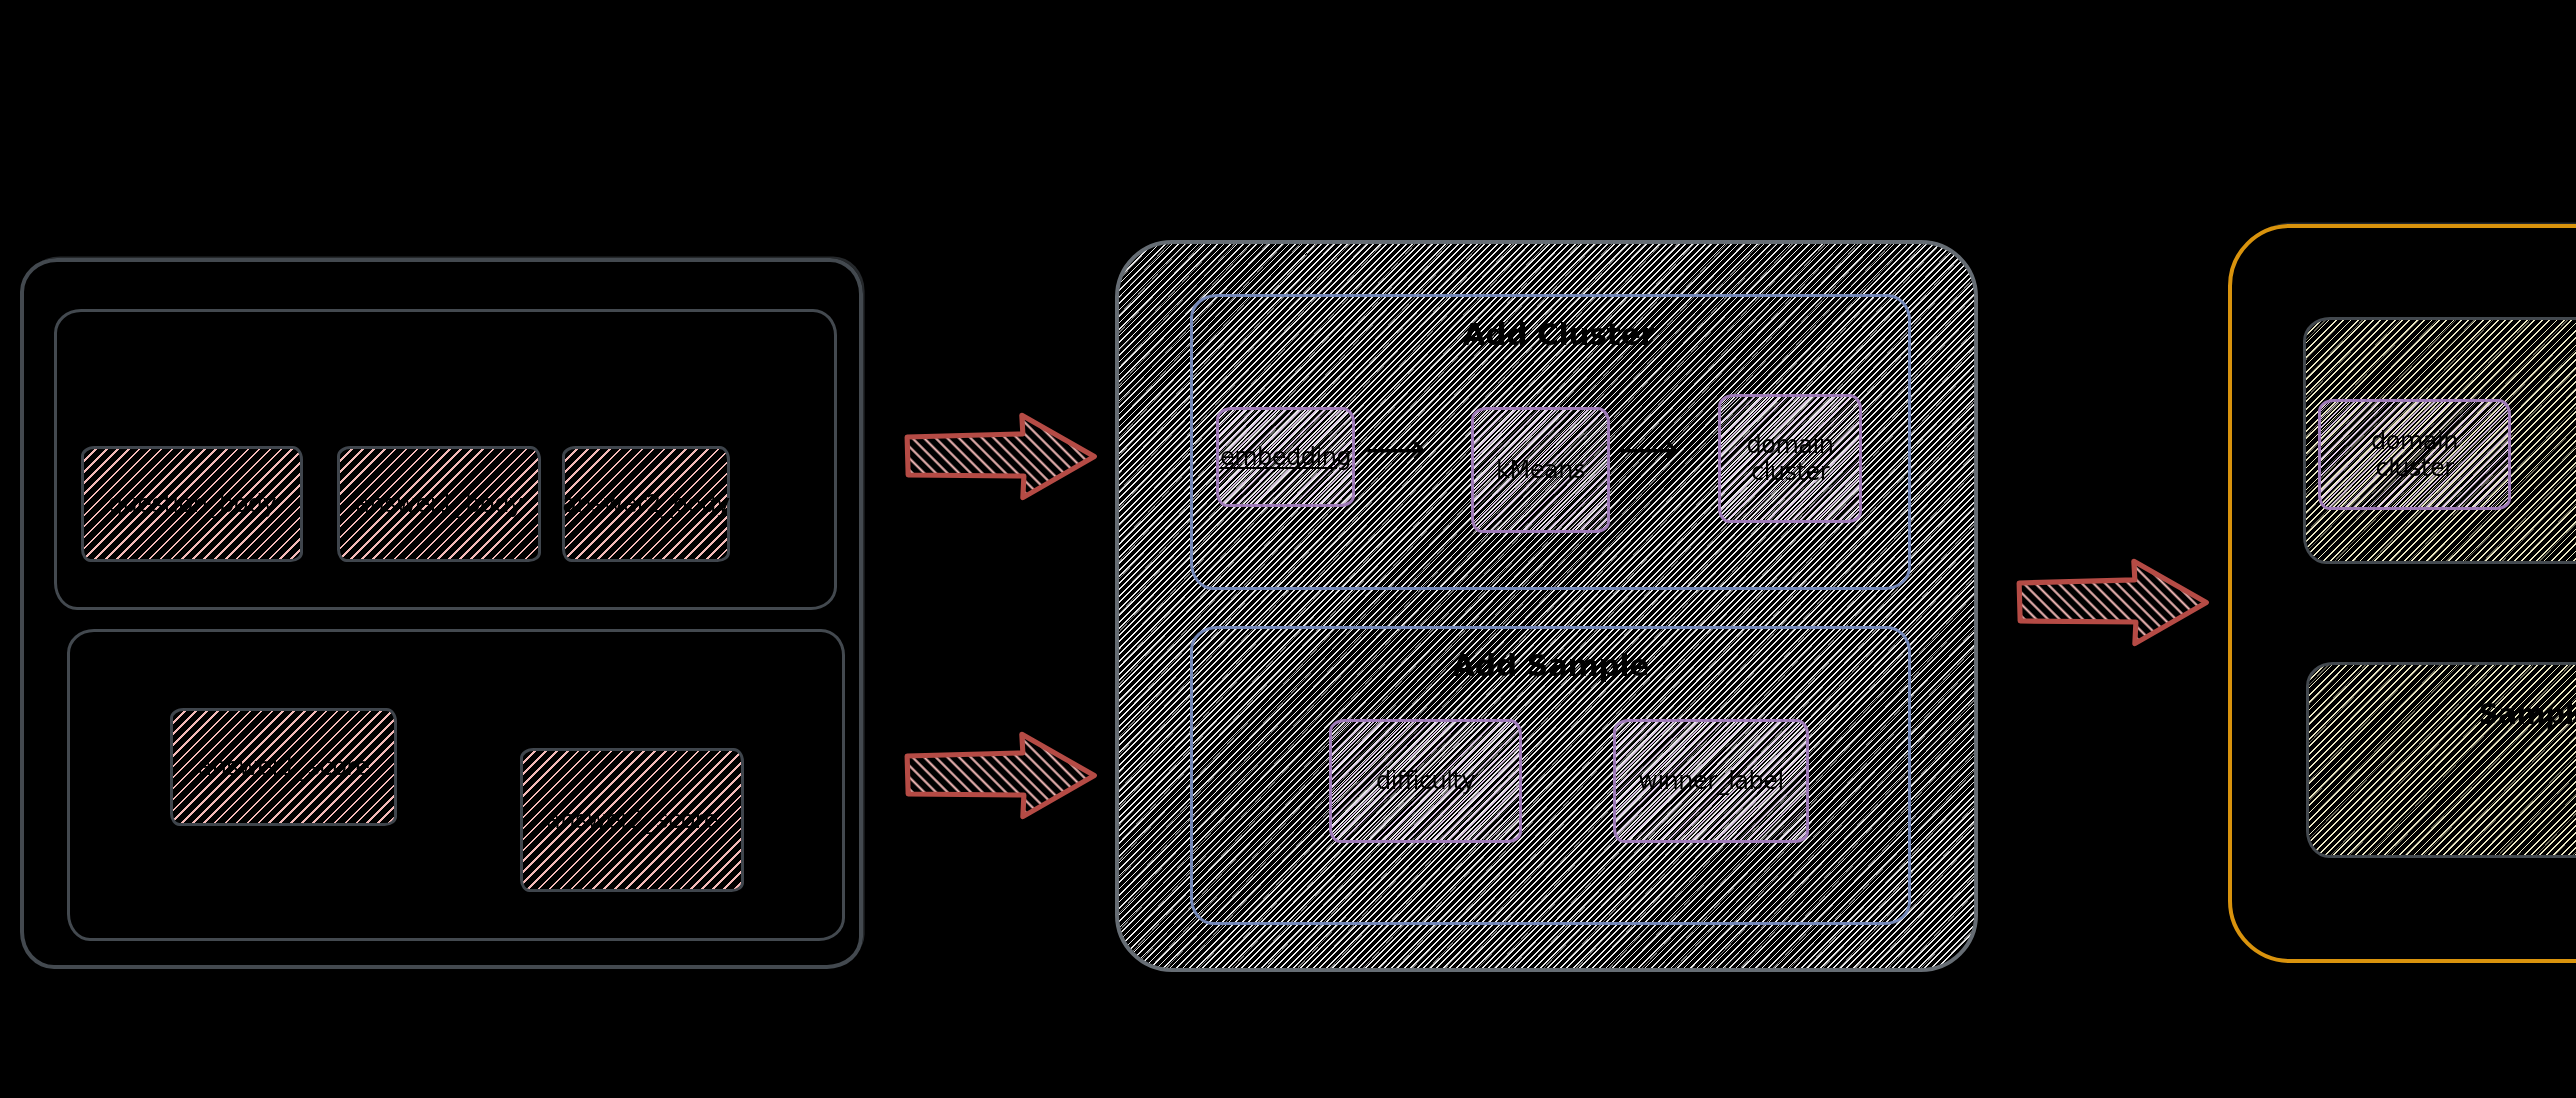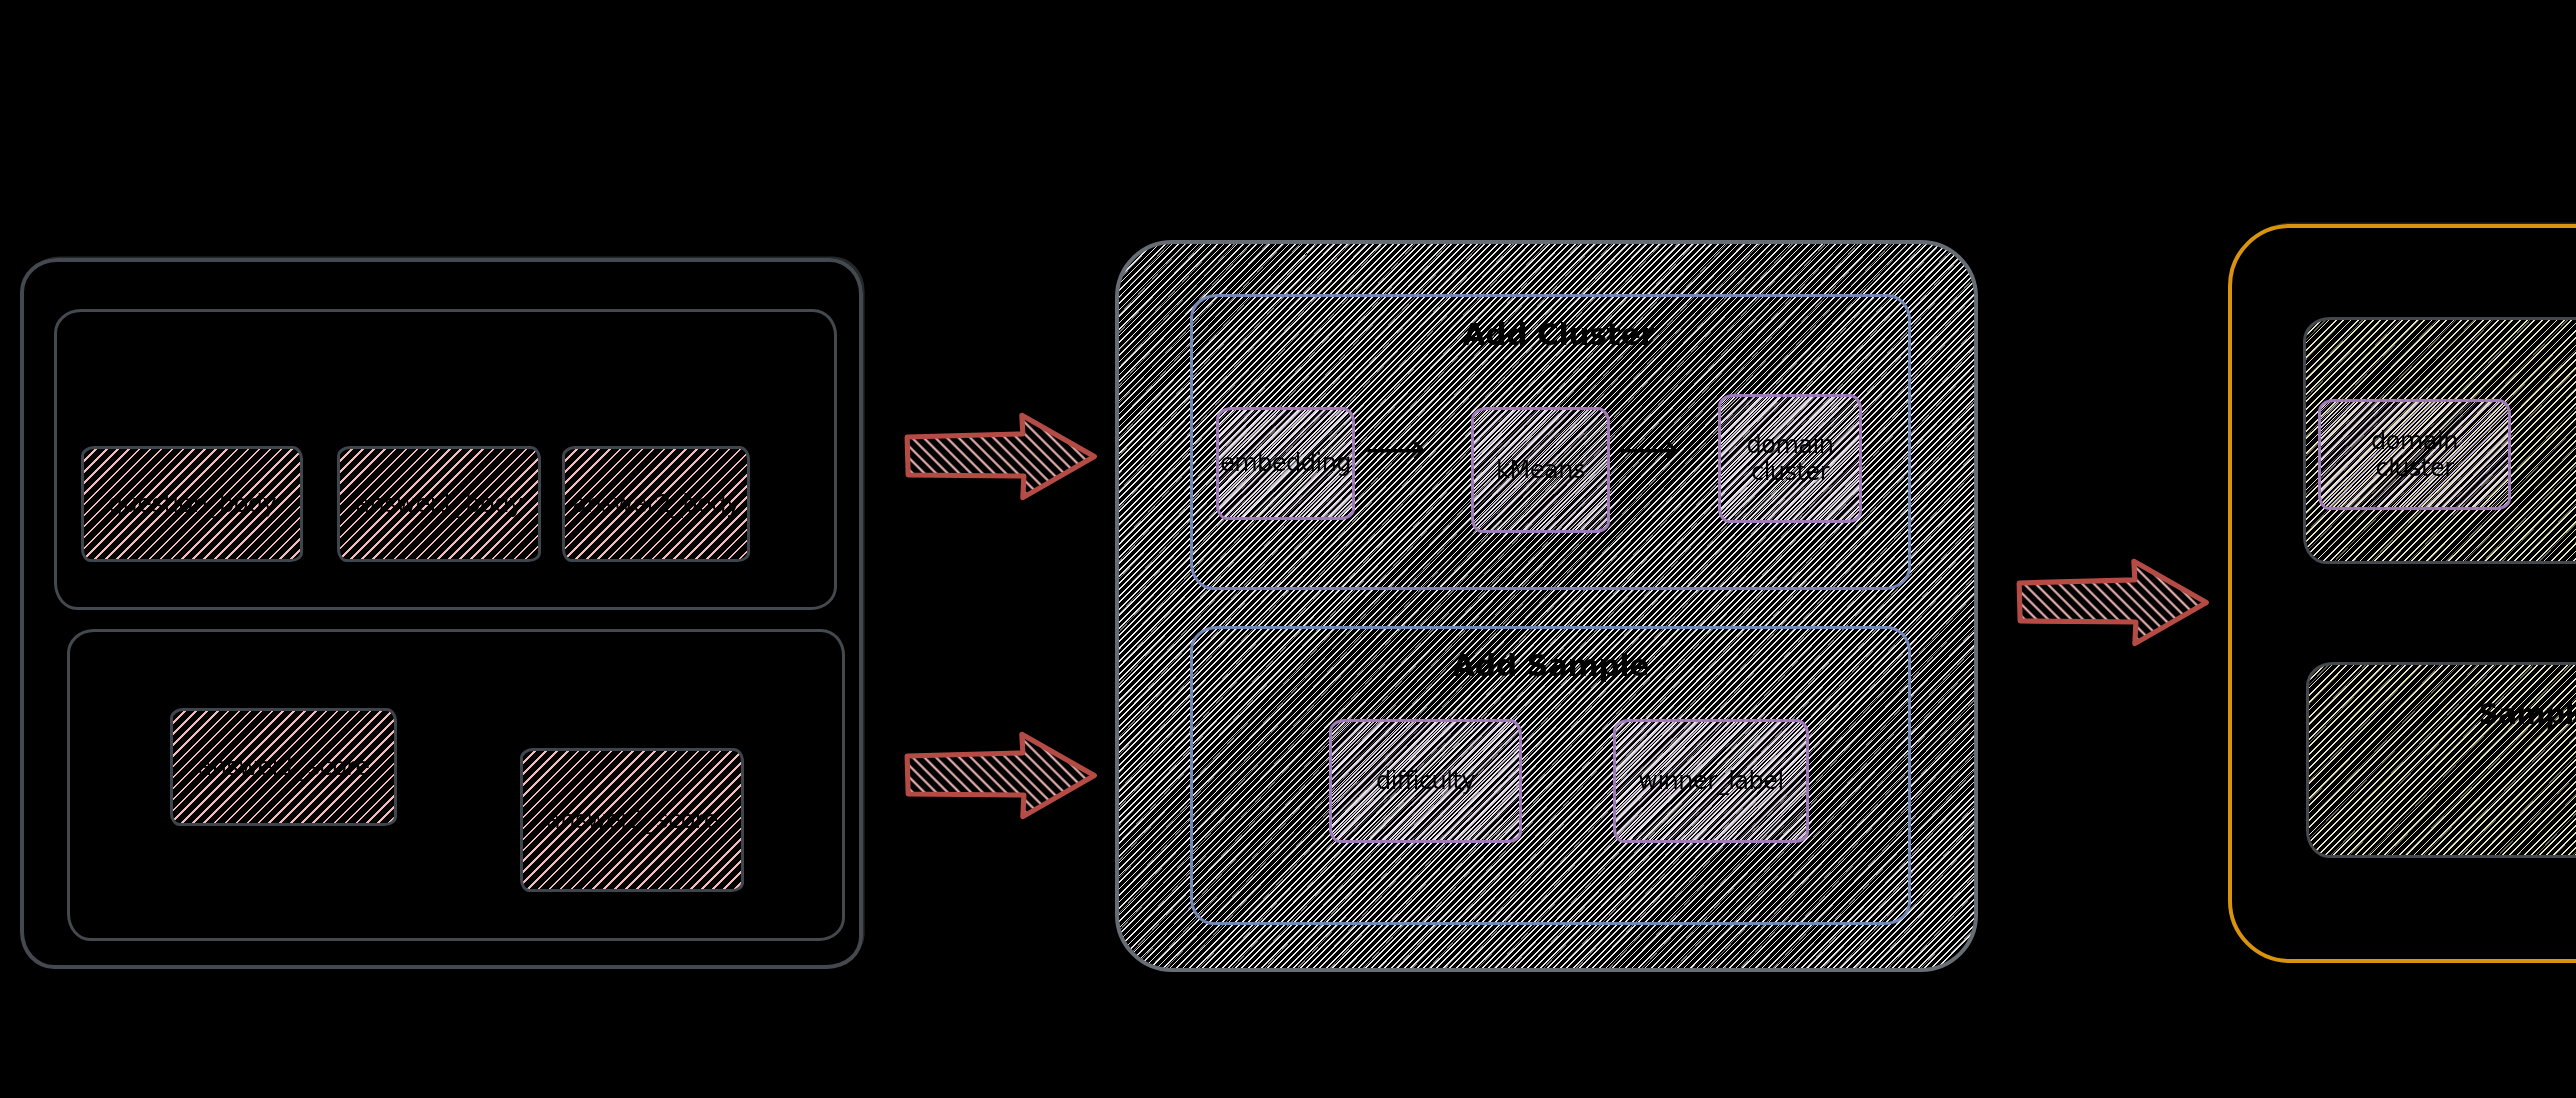--- a/index.html
+++ b/index.html
@@ -52,21 +52,21 @@
   <div class="abs panel dbl" style="left:19.6px;top:258px;width:843px;height:711px;"></div>
 
   <div class="abs sub" style="left:54px;top:309px;width:783px;height:301px;"></div>
 
   <div class="abs field hatch-pink" style="left:81px;top:422px;width:222px;height:116px;">
     <span class="lbl">question_body</span>
   </div>
   <div class="abs field hatch-pink" style="left:337px;top:422px;width:204px;height:116px;">
     <span class="lbl">answer1_body</span>
   </div>
-  <div class="abs field hatch-pink" style="left:562px;top:422px;width:188px;height:116px;">
+  <div class="abs field hatch-pink" style="left:562px;top:422px;width:168px;height:116px;">
     <span class="lbl">answer2_body</span>
   </div>
 
   <div class="abs sub" style="left:67px;top:629px;width:778px;height:312px;"></div>
 
   <div class="abs field hatch-pink" style="left:170px;top:684px;width:227px;height:118px;">
     <span class="lbl">answer1_score</span>
   </div>
   <div class="abs field hatch-pink" style="left:520px;top:724px;width:224px;height:144px;">
     <span class="lbl">answer2_score</span>
@@ -77,21 +77,21 @@
   </svg>
   <svg class="abs arrow" style="left:902px;top:729px;" width="198" height="93" viewBox="0 0 385 180">
     <path d="M10 52 L235 46 L233 10 L374 90 L235 170 L237 128 L12 126 Z" fill="url(#hatchPink)" stroke="#b54b45" stroke-width="10" stroke-linejoin="round"></path>
   </svg>
 
   <div class="abs panel grayline hatch-white" style="left:1115px;top:240px;width:863px;height:732px;border-radius:57px;"></div>
 
   <div class="abs sub blue" style="left:1190px;top:294px;width:721px;height:296px;"></div>
   <div class="abs title" style="left:1190px;top:317px;width:721px;padding-left:16px;">Add Cluster</div>
 
-  <div class="abs pfield hatch-purple" style="left:1216px;top:407px;width:139px;height:113px;">
+  <div class="abs pfield hatch-purple" style="left:1216px;top:407px;width:139px;height:100px;text-decoration:underline;">
     <span class="lbl">embedding</span>
   </div>
   <div class="abs steparrow" style="left:1365px;top:428px;">⟶</div>
   <div class="abs pfield hatch-purple" style="left:1471px;top:407px;width:139px;height:126px;">
     <span class="lbl">kMeans</span>
   </div>
   <div class="abs steparrow" style="left:1618px;top:428px;">⟶</div>
   <div class="abs pfield hatch-purple" style="left:1718px;top:394px;width:144px;height:129px;padding:0 15.5px;">
     <span class="lbl">domain cluster</span>
   </div>

